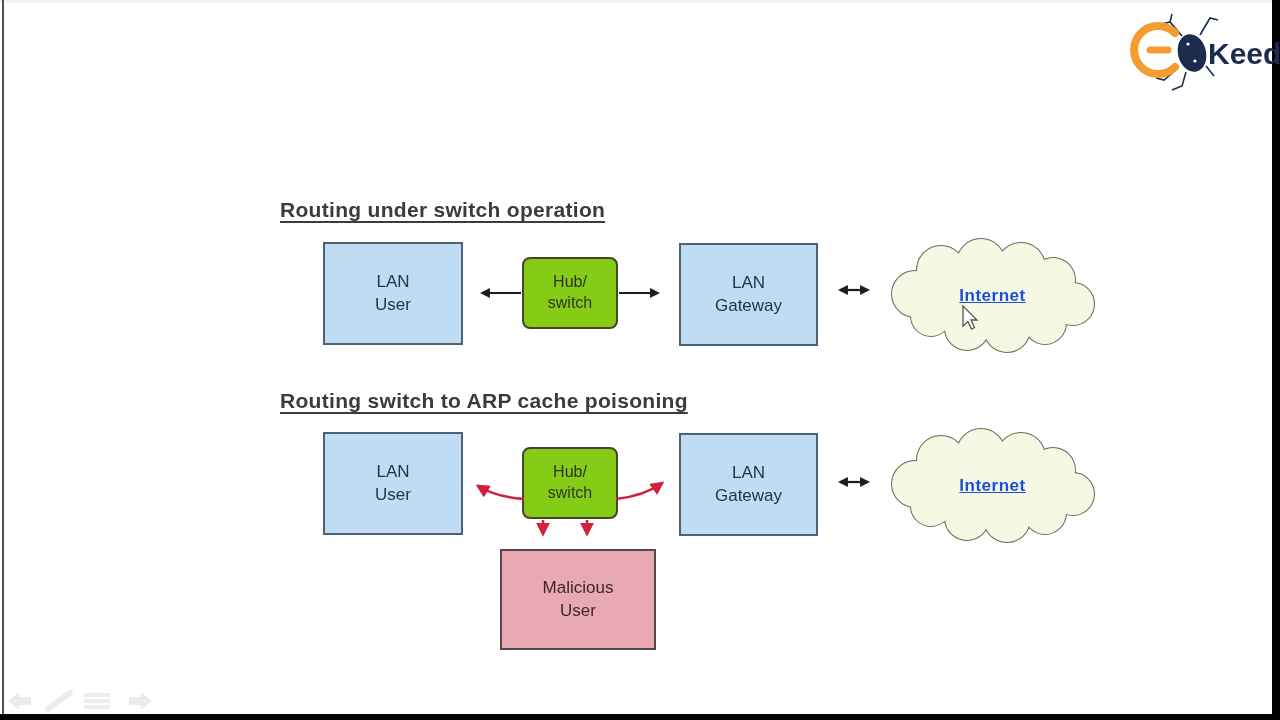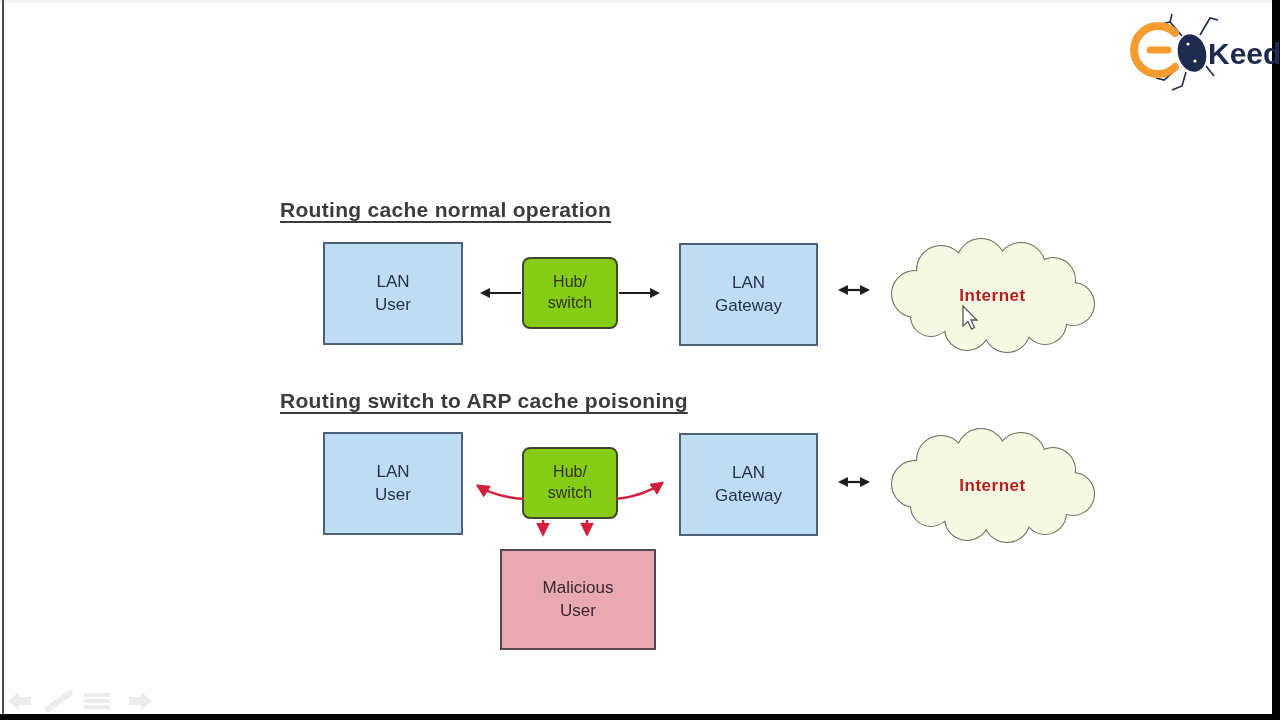--- a/index.html
+++ b/index.html
@@ -22,35 +22,35 @@
   .box{
     position:absolute;display:flex;align-items:center;justify-content:center;
     text-align:center;white-space:pre-line;font-weight:400;box-sizing:border-box;
   }
   .blue{background:#BFDCF2;border:2px solid #4E617A;color:#24344a;font-size:17px;line-height:1.35;}
   .hubbox{background:#84cc16;border:2px solid #45452e;border-radius:8px;color:#33331f;font-size:16px;line-height:1.3;}
   .maliciousbox{background:#E9A9B2;border:2px solid #55454c;color:#3a282e;font-size:17px;line-height:1.35;}
   .cloud-wrap{position:absolute;width:215px;height:120px;}
   .cloud-label{
     position:absolute;width:215px;height:120px;display:flex;align-items:center;justify-content:center;
-    color:#b91c1c;font-weight:600;font-size:17px;letter-spacing:0.5px;
+    color:#1d4ed8;font-weight:600;font-size:17px;letter-spacing:0.5px;text-decoration:underline;
   }
   svg.overlay{position:absolute;left:0;top:0;width:1280px;height:720px;pointer-events:none;}
   .logo-svg{position:absolute;left:1120px;top:6px;width:160px;height:90px;}
   .toolbar-svg{position:absolute;left:0;top:688px;width:160px;height:26px;}
 </style>
 </head>
 <body>
 
 <div class="edge-top"></div>
 <div class="edge-left"></div>
 <div class="edge-right"></div>
 <div class="edge-bottom"></div>
 
-<div class="heading" style="left:280px;top:198px">Routing cache normal operation</div>
+<div class="heading" style="left:280px;top:198px">Routing under switch operation</div>
 
 <div class="box blue" style="left:323px;top:242px;width:140px;height:103px">
   <span>LAN
 User</span>
 </div>
 
 <div class="box hubbox" style="left:522px;top:257px;width:96px;height:72px">
   <span>Hub/
 switch</span>
 </div>

